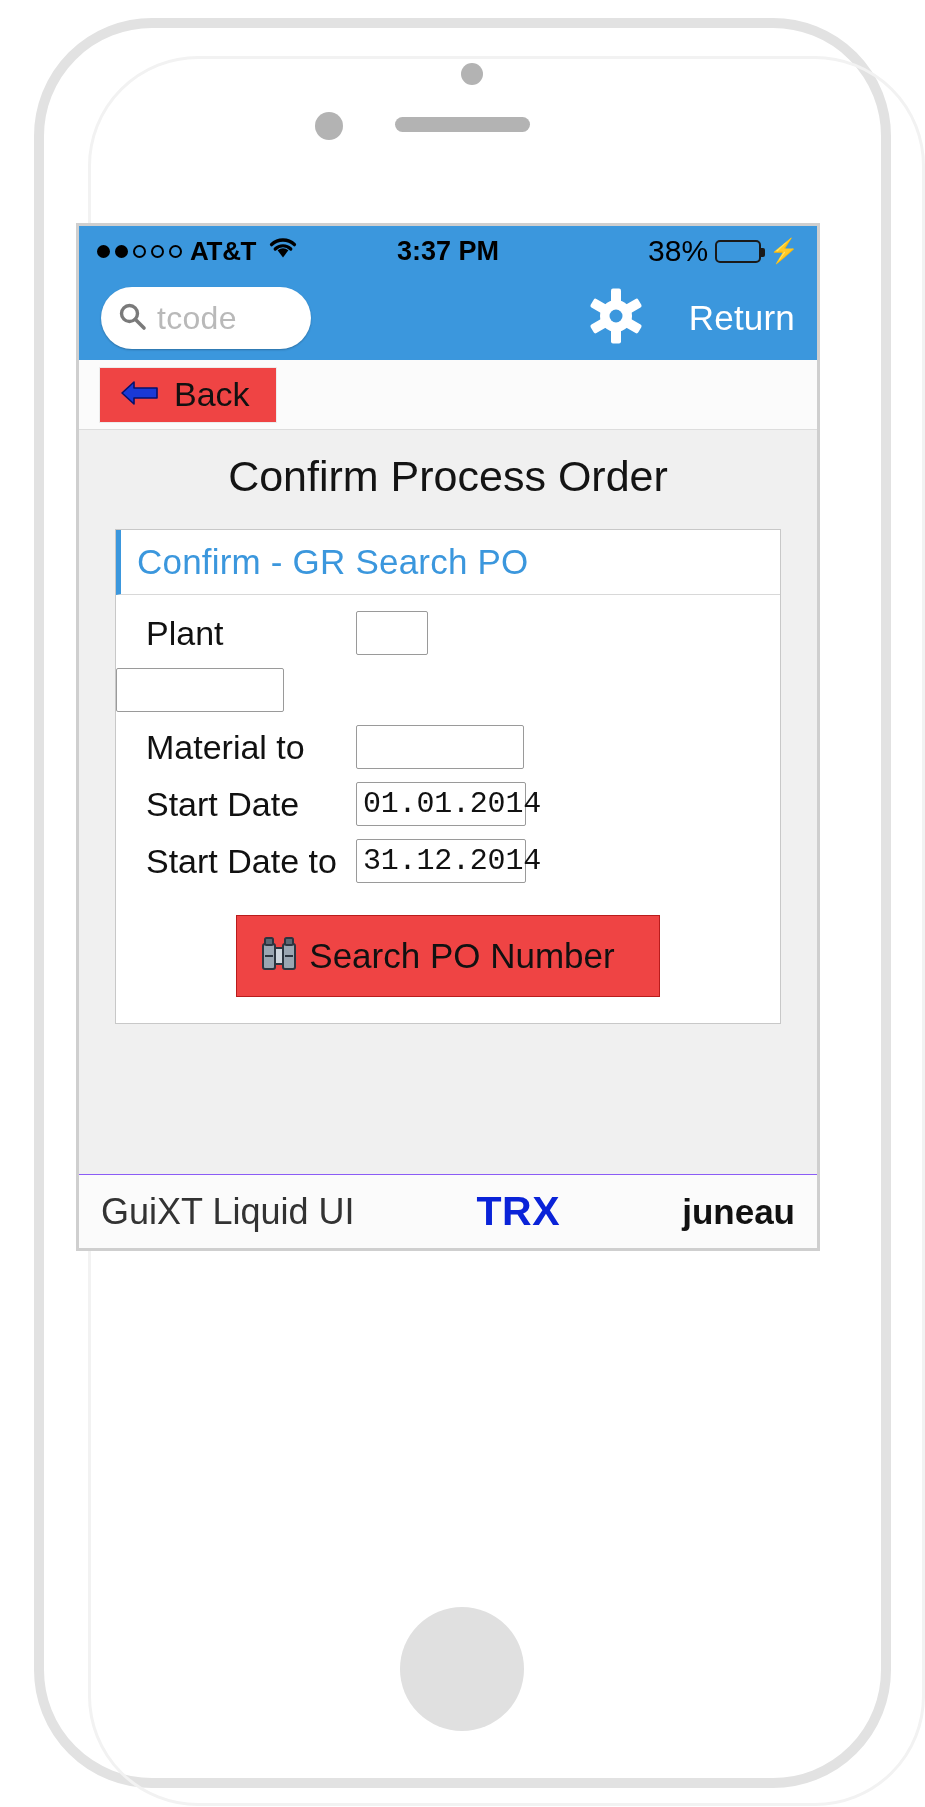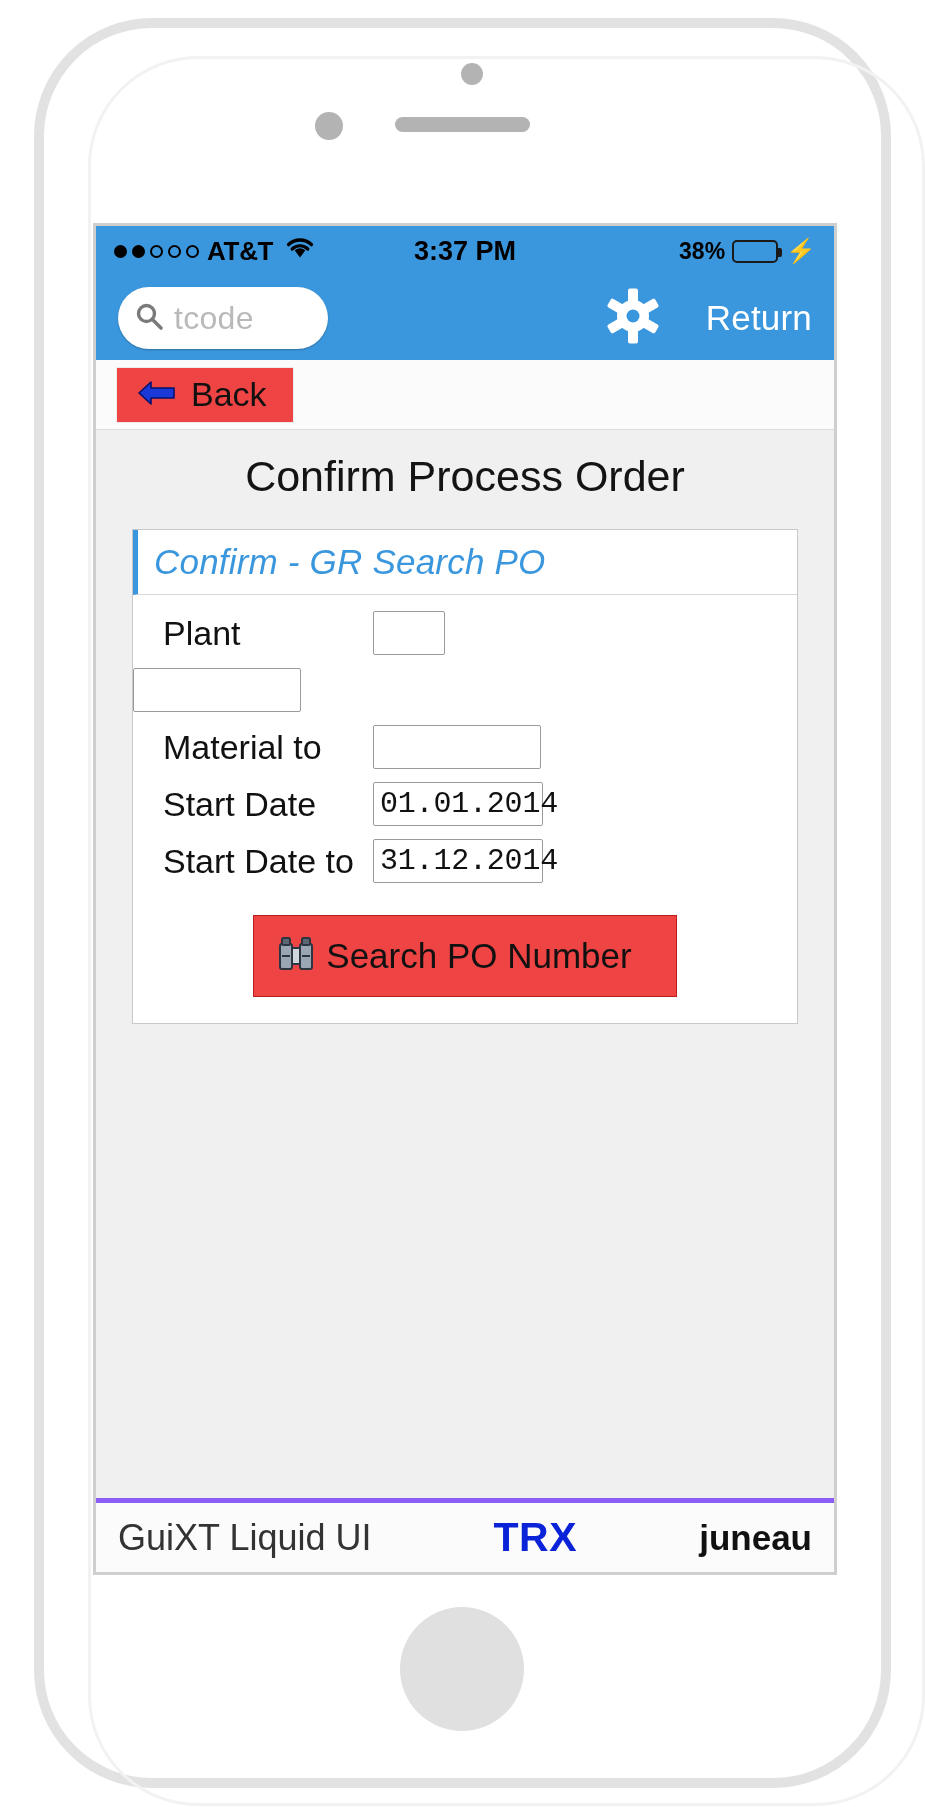--- a/index.html
+++ b/index.html
@@ -29,21 +29,21 @@
     position:absolute;left:461px;top:63px;width:22px;height:22px;
     background:#b3b3b3;border-radius:50%;
   }
   .home-btn{
     position:absolute;left:400px;top:1607px;width:124px;height:124px;
     background:#e0e0e0;border-radius:50%;
   }
 
   
   .screen{
-    position:absolute;left:93px;top:223px;width:744px;height:1352px;
+    position:absolute;left:76px;top:223px;width:744px;height:1028px;
     background:#f0f0f0;border:3px solid #cfcfcf;box-sizing:border-box;
     overflow:hidden;
   }
 
   
   .statusbar{
     position:relative;height:50px;background:#3b97dd;color:#000;
     display:flex;align-items:center;padding:0 18px;box-sizing:border-box;
     font-size:26px;font-weight:bold;
   }
@@ -51,21 +51,21 @@
   .sig-dots{display:flex;align-items:center;gap:5px;}
   .dot{width:13px;height:13px;border-radius:50%;border:2.4px solid #000;box-sizing:border-box;}
   .dot.filled{background:#000;}
   .carrier{font-size:26px;font-weight:bold;letter-spacing:-.3px;}
   .wifi{display:inline-block;margin-left:4px;}
   .sb-center{
     position:absolute;left:0;right:0;text-align:center;
     font-size:27px;font-weight:bold;pointer-events:none;
   }
   .sb-right{margin-left:auto;display:flex;align-items:center;gap:7px;z-index:2;}
-  .batt-pct{font-size:23px;font-weight:bold;}
+  .batt-pct{font-size:30px;font-weight:normal;}
   .batt{
     position:relative;width:46px;height:23px;border:2.5px solid #1a1a1a;
     border-radius:5px;box-sizing:border-box;padding:2px;
   }
   .batt-fill{height:100%;background:#5ed45e;border-radius:2px;}
   .batt-cap{
     position:absolute;right:-6px;top:6px;width:4px;height:9px;
     background:#1a1a1a;border-radius:0 2px 2px 0;
   }
   .bolt{font-size:24px;font-weight:bold;line-height:1;margin-left:1px;}
@@ -107,21 +107,21 @@
   
   .card{
     margin:0 36px;background:#ffffff;border:1px solid #c8c8c8;
     box-sizing:border-box;
   }
   .card-header{
     border-left:5px solid #3b97dd;border-bottom:1px solid #d8d8d8;
     padding:12px 0 12px 16px;
   }
   .card-header-text{
-    color:#3b97dd;font-style:italic;font-size:35px;letter-spacing:.2px;
+    color:#3b97dd;font-size:35px;letter-spacing:.2px;
   }
   .form{padding:14px 0 26px;}
   .row{display:flex;align-items:center;height:48px;margin-bottom:9px;}
   .lbl{width:240px;padding-left:30px;font-size:34px;color:#111;box-sizing:border-box;}
   .fld{
     border:1px solid #9a9a9a;background:#fff;box-sizing:border-box;
     height:44px;display:flex;align-items:center;
     font-family:"Liberation Mono",monospace;font-size:30px;color:#111;
     padding:0 6px;border-radius:2px;
   }
@@ -136,21 +136,21 @@
   }
   .binoc{margin-left:22px;flex:0 0 auto;}
   .searchbtn-label{
     flex:1;text-align:center;font-size:35px;color:#111;padding-right:34px;
   }
 
   
   .filler{background:#f0f0f0;}
   .footer{
     position:absolute;left:0;right:0;bottom:0;height:74px;
-    background:#fbfbfb;border-top:5px solid #8b5cf6;
+    background:#fbfbfb;border-top:1px solid #8b5cf6;
     display:flex;align-items:center;box-sizing:border-box;padding:0 22px;
   }
   .f-brand{font-size:36px;color:#333;}
   .f-mid{flex:1;text-align:center;}
   .f-trx{font-size:41px;font-weight:bold;color:#0a23d8;letter-spacing:.5px;text-align:right;}
   .f-right{font-size:35px;font-weight:bold;color:#111;}
 </style>
 </head>
 <body>
 

